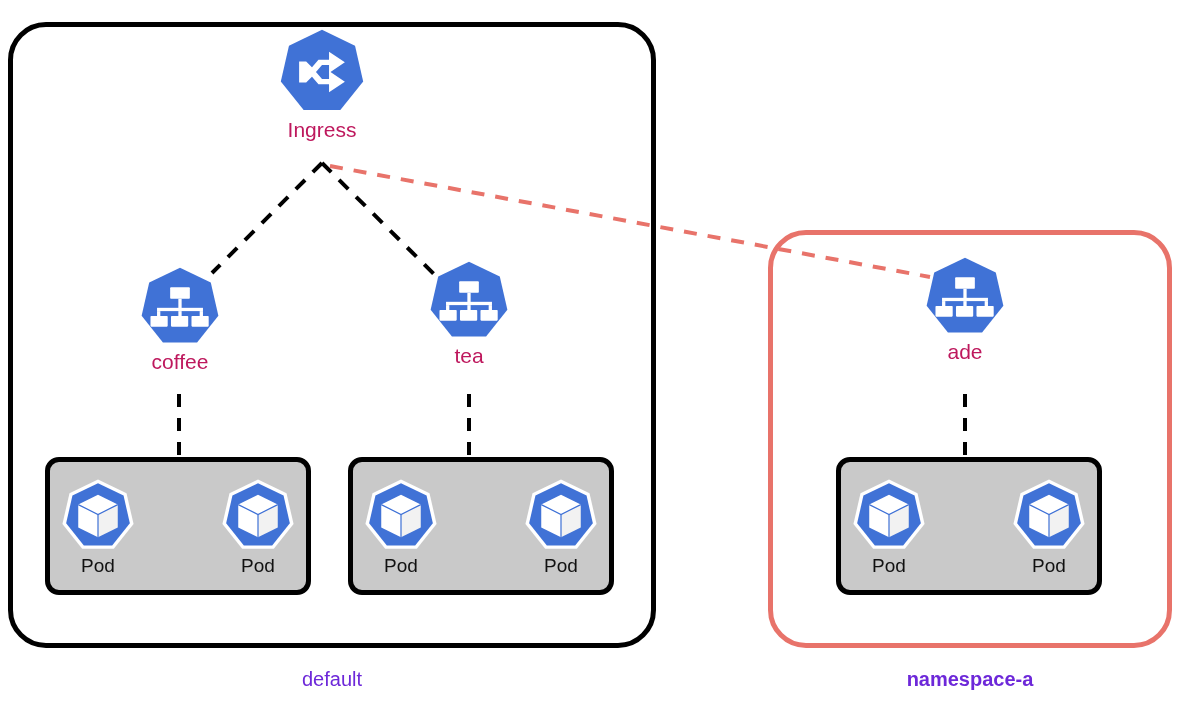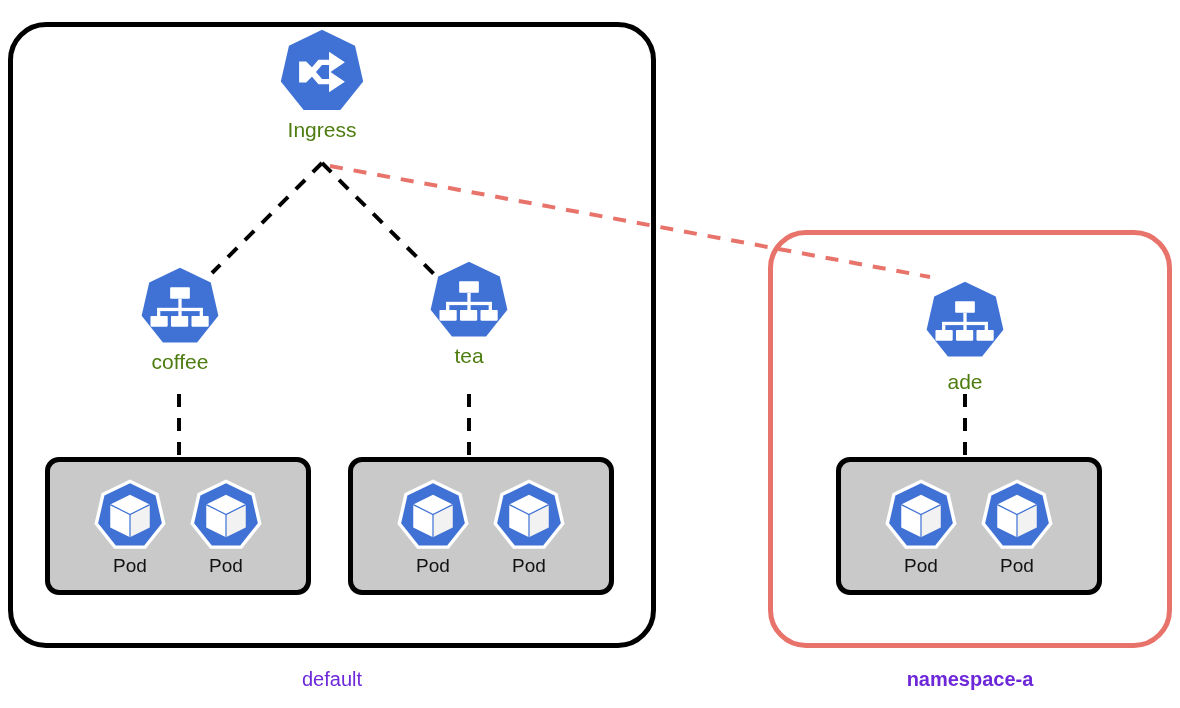--- a/index.html
+++ b/index.html
@@ -38,21 +38,21 @@
   }
   .podgroup {
     position: absolute;
     box-sizing: border-box;
     background: #c9c9c9;
     border: 5px solid #000000;
     border-radius: 14px;
     display: flex;
     flex-direction: row;
     align-items: center;
-    justify-content: center;
+    justify-content: space-between;
   }
   .pod {
     width: 96px;
     display: flex;
     flex-direction: column;
     align-items: center;
   }
   .pod-label {
     font-size: 19px;
     color: #111111;
@@ -60,21 +60,21 @@
     line-height: 1;
   }
   .node {
     position: absolute;
     display: flex;
     flex-direction: column;
     align-items: center;
   }
   .node-label {
     font-size: 21px;
-    color: #4d7c0f;
+    color: #be185d;
     margin-top: 3px;
     line-height: 1;
     white-space: nowrap;
   }
   .ico { display: block; }
 </style>
 </head>
 <body>
 
 <div id="canvas">
@@ -242,21 +242,21 @@
               <rect x="48" y="55" width="4" height="7"></rect>
               <rect x="74" y="55" width="4" height="7"></rect>
               <rect x="14" y="61" width="21" height="13" rx="1"></rect>
               <rect x="39" y="61" width="21" height="13" rx="1"></rect>
               <rect x="64" y="61" width="21" height="13" rx="1"></rect>
             </g>
           </svg>
         </span>
         <div class="node-label">tea</div>
       </div>
-      <div class="node" style="left: 924px; top: 280px; width: 82px; gap: 6px;">
+      <div class="node" style="left: 924px; top: 256px; width: 82px;">
         <span>
           <svg width="82" height="82" viewBox="0 0 100 100" class="ico">
             <polygon points="50.00,2.00 87.53,20.07 96.80,60.68 70.83,93.25 29.17,93.25 3.20,60.68 12.47,20.07" fill="#4072d6"></polygon>
             <g fill="#ffffff">
               <rect x="38" y="26" width="24" height="14" rx="1"></rect>
               <rect x="48" y="40" width="4" height="13"></rect>
               <rect x="22" y="51" width="56" height="4"></rect>
               <rect x="22" y="55" width="4" height="7"></rect>
               <rect x="48" y="55" width="4" height="7"></rect>
               <rect x="74" y="55" width="4" height="7"></rect>

